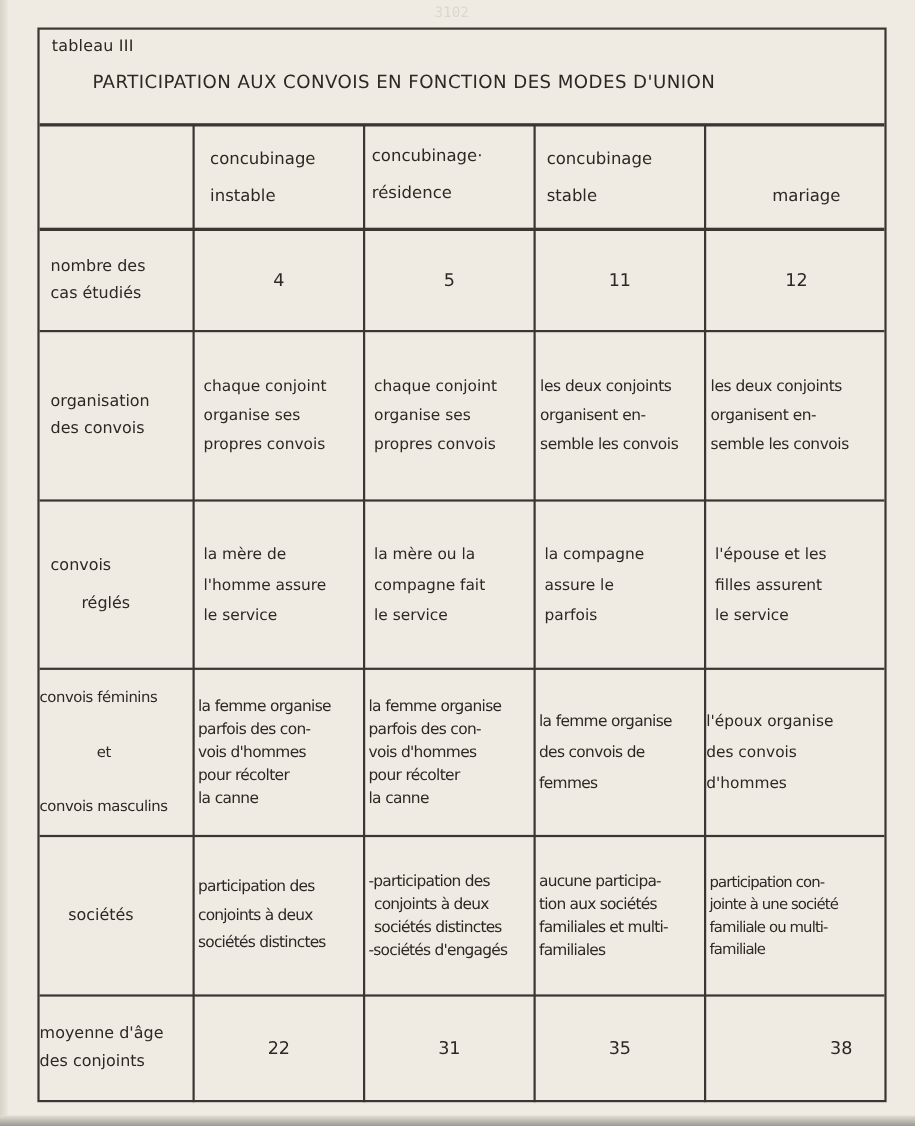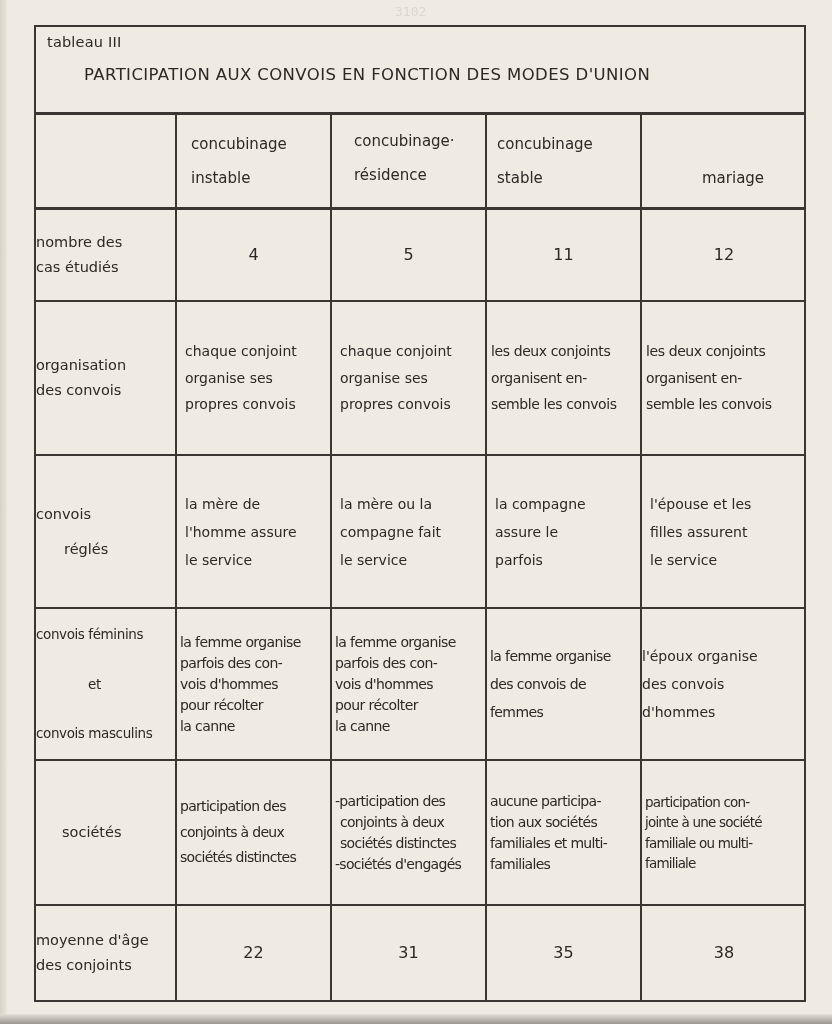--- a/index.html
+++ b/index.html
@@ -35,21 +35,21 @@
   }
   .grid { position: absolute; left: 0; top: 86px; width: 100%; height: 889px; }
   .hline { position: absolute; left: 0; width: 100%; background: #3a3632; }
   .vline { position: absolute; width: 2px; background: #3a3632; }
   .cell {
     position: absolute; box-sizing: border-box; display: flex; flex-direction: column; justify-content: center;
     font-size: 14px; line-height: 1.9;
   }
   .cell.head { font-size: 15px; line-height: 2.3; padding-left: 14px; }
   .cell.num { align-items: center; font-size: 16px; }
-  .cell.rowlabel { font-size: 14.5px; line-height: 1.75; }
+  .cell.rowlabel { padding-left: 10px; font-size: 14.5px; line-height: 1.75; }
   .cell.dense { font-size: 14px; line-height: 1.5; letter-spacing: -0.3px; padding-left: 6px; }
   .cell.text { padding-left: 8px; }
   .line { display: block; white-space: nowrap; }
 </style>
 </head>
 <body>
 
 <div class="page-edge"></div>
 <div class="page-number">3102</div>
 
@@ -71,21 +71,21 @@
 
     <div class="vline" style="left:139px;top:0;height:889px;"></div>
     <div class="vline" style="left:294px;top:0;height:889px;"></div>
     <div class="vline" style="left:449px;top:0;height:889px;"></div>
     <div class="vline" style="left:604px;top:0;height:889px;"></div>
 
     <div class="cell head" style="left:141px;top:2px;width:153px;height:92px;">
       <span class="line">concubinage</span>
       <span class="line">instable</span>
     </div>
-    <div class="cell head" style="left:296px;top:2px;width:153px;height:86px;padding-left:6px;margin-left:16px;">
+    <div class="cell head" style="left:296px;top:2px;width:153px;height:86px;padding-left:6px;">
       <span class="line">concubinage·</span>
       <span class="line">résidence</span>
     </div>
     <div class="cell head" style="left:451px;top:2px;width:153px;height:92px;padding-left:10px;">
       <span class="line">concubinage</span>
       <span class="line">stable</span>
     </div>
     <div class="cell head" style="left:606px;top:2px;width:164px;height:92px;padding-left:60px;">
       <span class="line">&nbsp;</span>
       <span class="line">mariage</span>
@@ -221,19 +221,19 @@
     </div>
     <div class="cell num" style="left:141px;top:793px;width:153px;height:94px;">
         <span>22</span>
       </div>
     <div class="cell num" style="left:296px;top:793px;width:153px;height:94px;">
         <span>31</span>
       </div>
     <div class="cell num" style="left:451px;top:793px;width:153px;height:94px;">
         <span>35</span>
       </div>
-    <div class="cell num" style="left:606px;top:793px;width:164px;height:94px;">
+    <div class="cell num" style="left:575px;top:793px;width:164px;height:94px;align-items:flex-end;">
         <span>38</span>
       </div>
   </div>
 </div>
 
 <div class="page-bottom"></div>
 
 </body></html>

